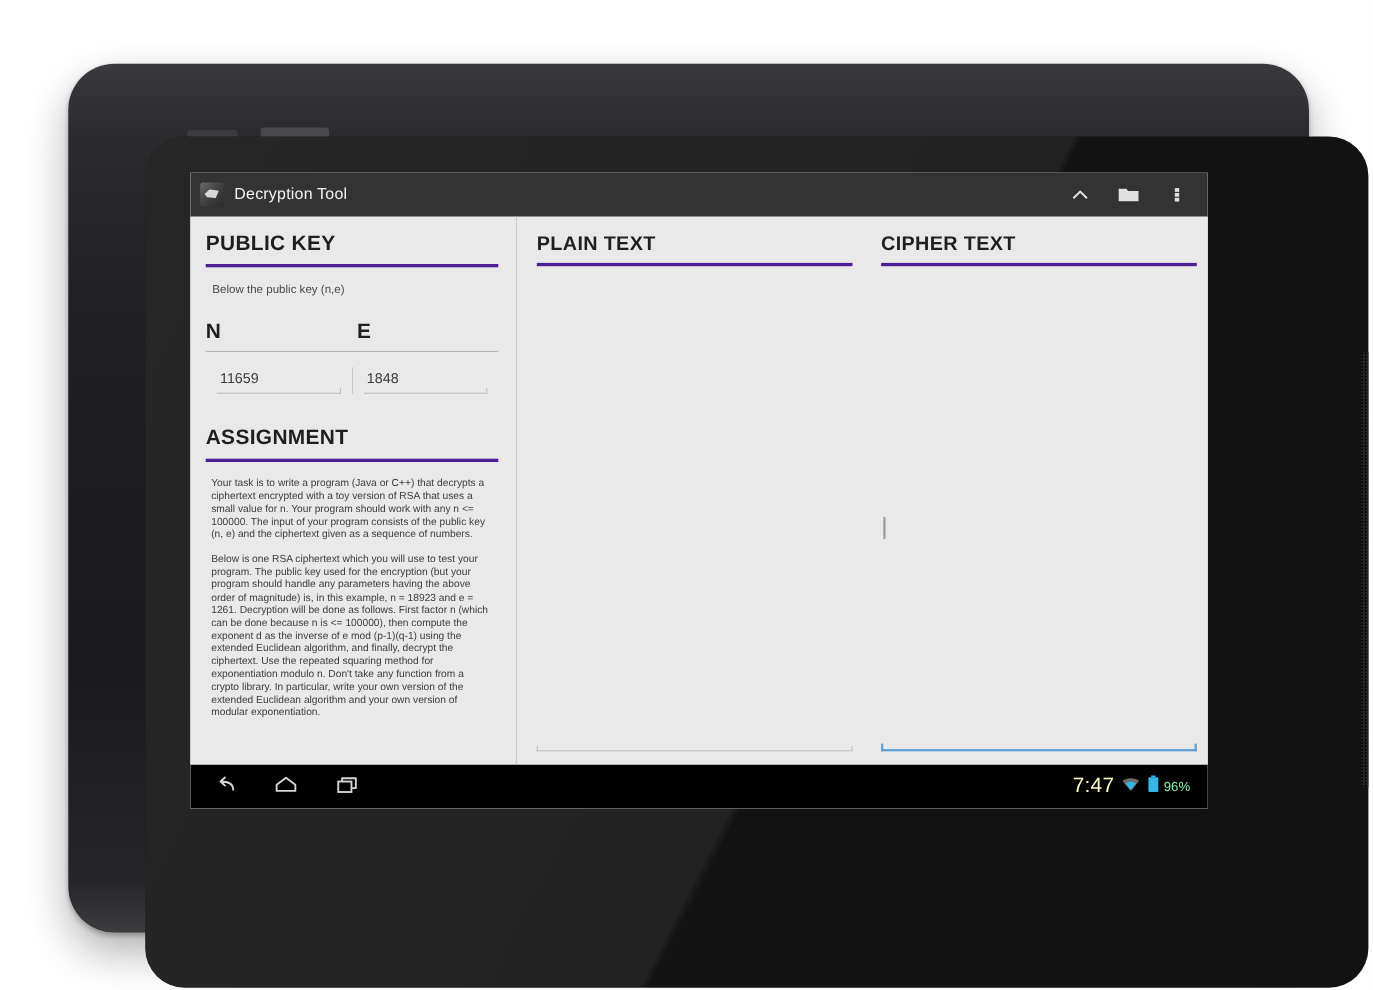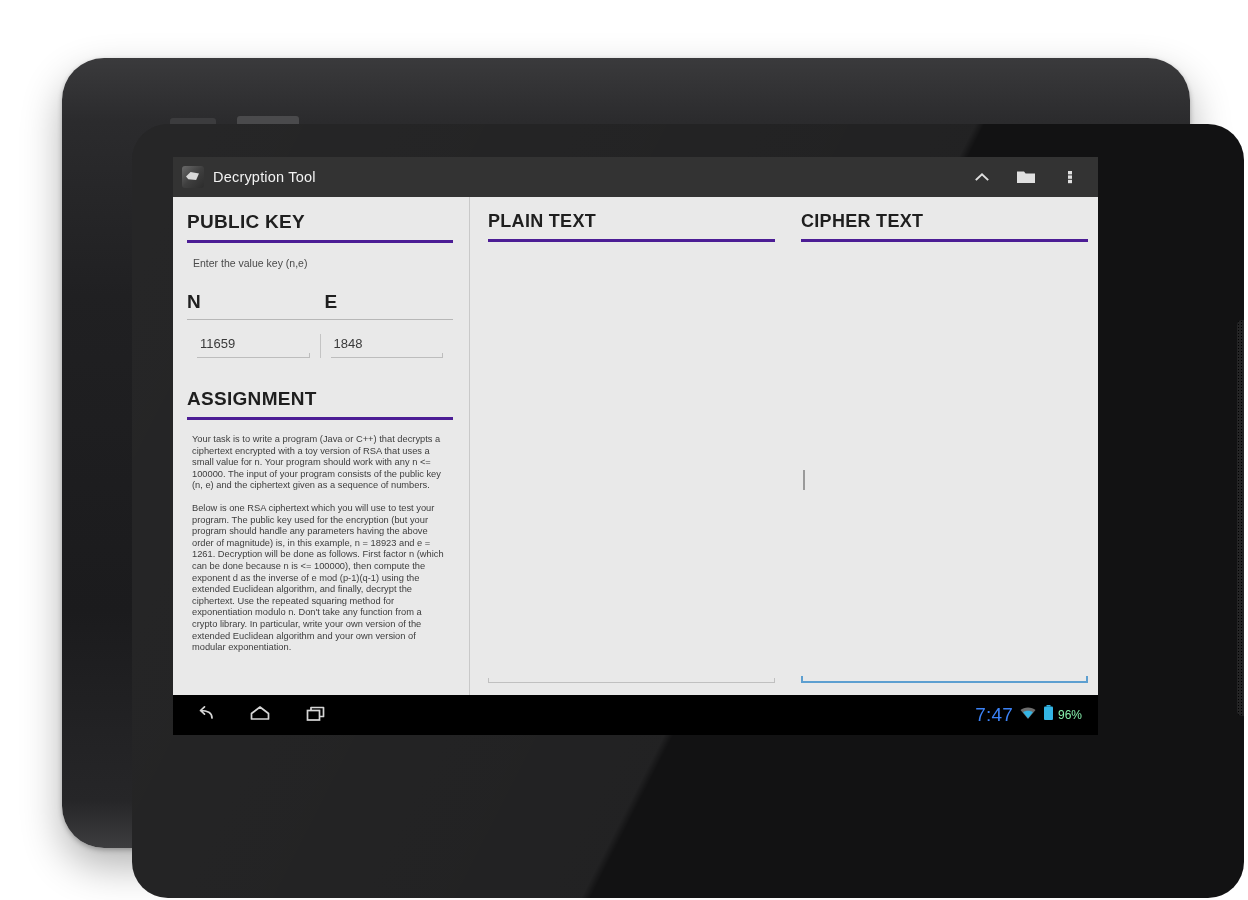--- a/index.html
+++ b/index.html
@@ -256,21 +256,21 @@
   #nav-bar {
     height: 40px;
     background: #000000;
     display: flex;
     align-items: center;
     padding: 0 10px 0 18px;
   }
   #nav-bar .nav-btns { display: flex; gap: 30px; flex: 1; align-items: center; }
   .nav-btn { width: 26px; height: 26px; display: flex; align-items: center; justify-content: center; }
   #sys-status { display: flex; align-items: center; gap: 6px; padding-right: 6px; }
-  #sys-clock { color: #3b82f6; font-size: 19px; letter-spacing: 0.2px; }
+  #sys-clock { color: #fef9c3; font-size: 19px; letter-spacing: 0.2px; }
   #battery-pct { color: #86efac; font-size: 12px; margin-left: -2px; }
 </style>
 </head>
 <body>
 
 <div id="stage">
 
   <div id="tablet">
     <div id="nub-power"></div>
     <div id="nub-volume"></div>
@@ -313,21 +313,21 @@
         </svg>
       </div>
     </div>
 
     <div id="content">
 
       <div id="panel-left">
 
         <div class="section-head">PUBLIC KEY</div>
 
-        <div class="hint">Enter the value key (n,e)</div>
+        <div class="hint">Below the public key (n,e)</div>
 
         <div class="ne-labels">
           <div class="lbl">N</div>
           <div class="lbl e">E</div>
         </div>
 
         <div class="ne-inputs">
           <div class="field">
             <div class="val">11659</div>
           </div>

